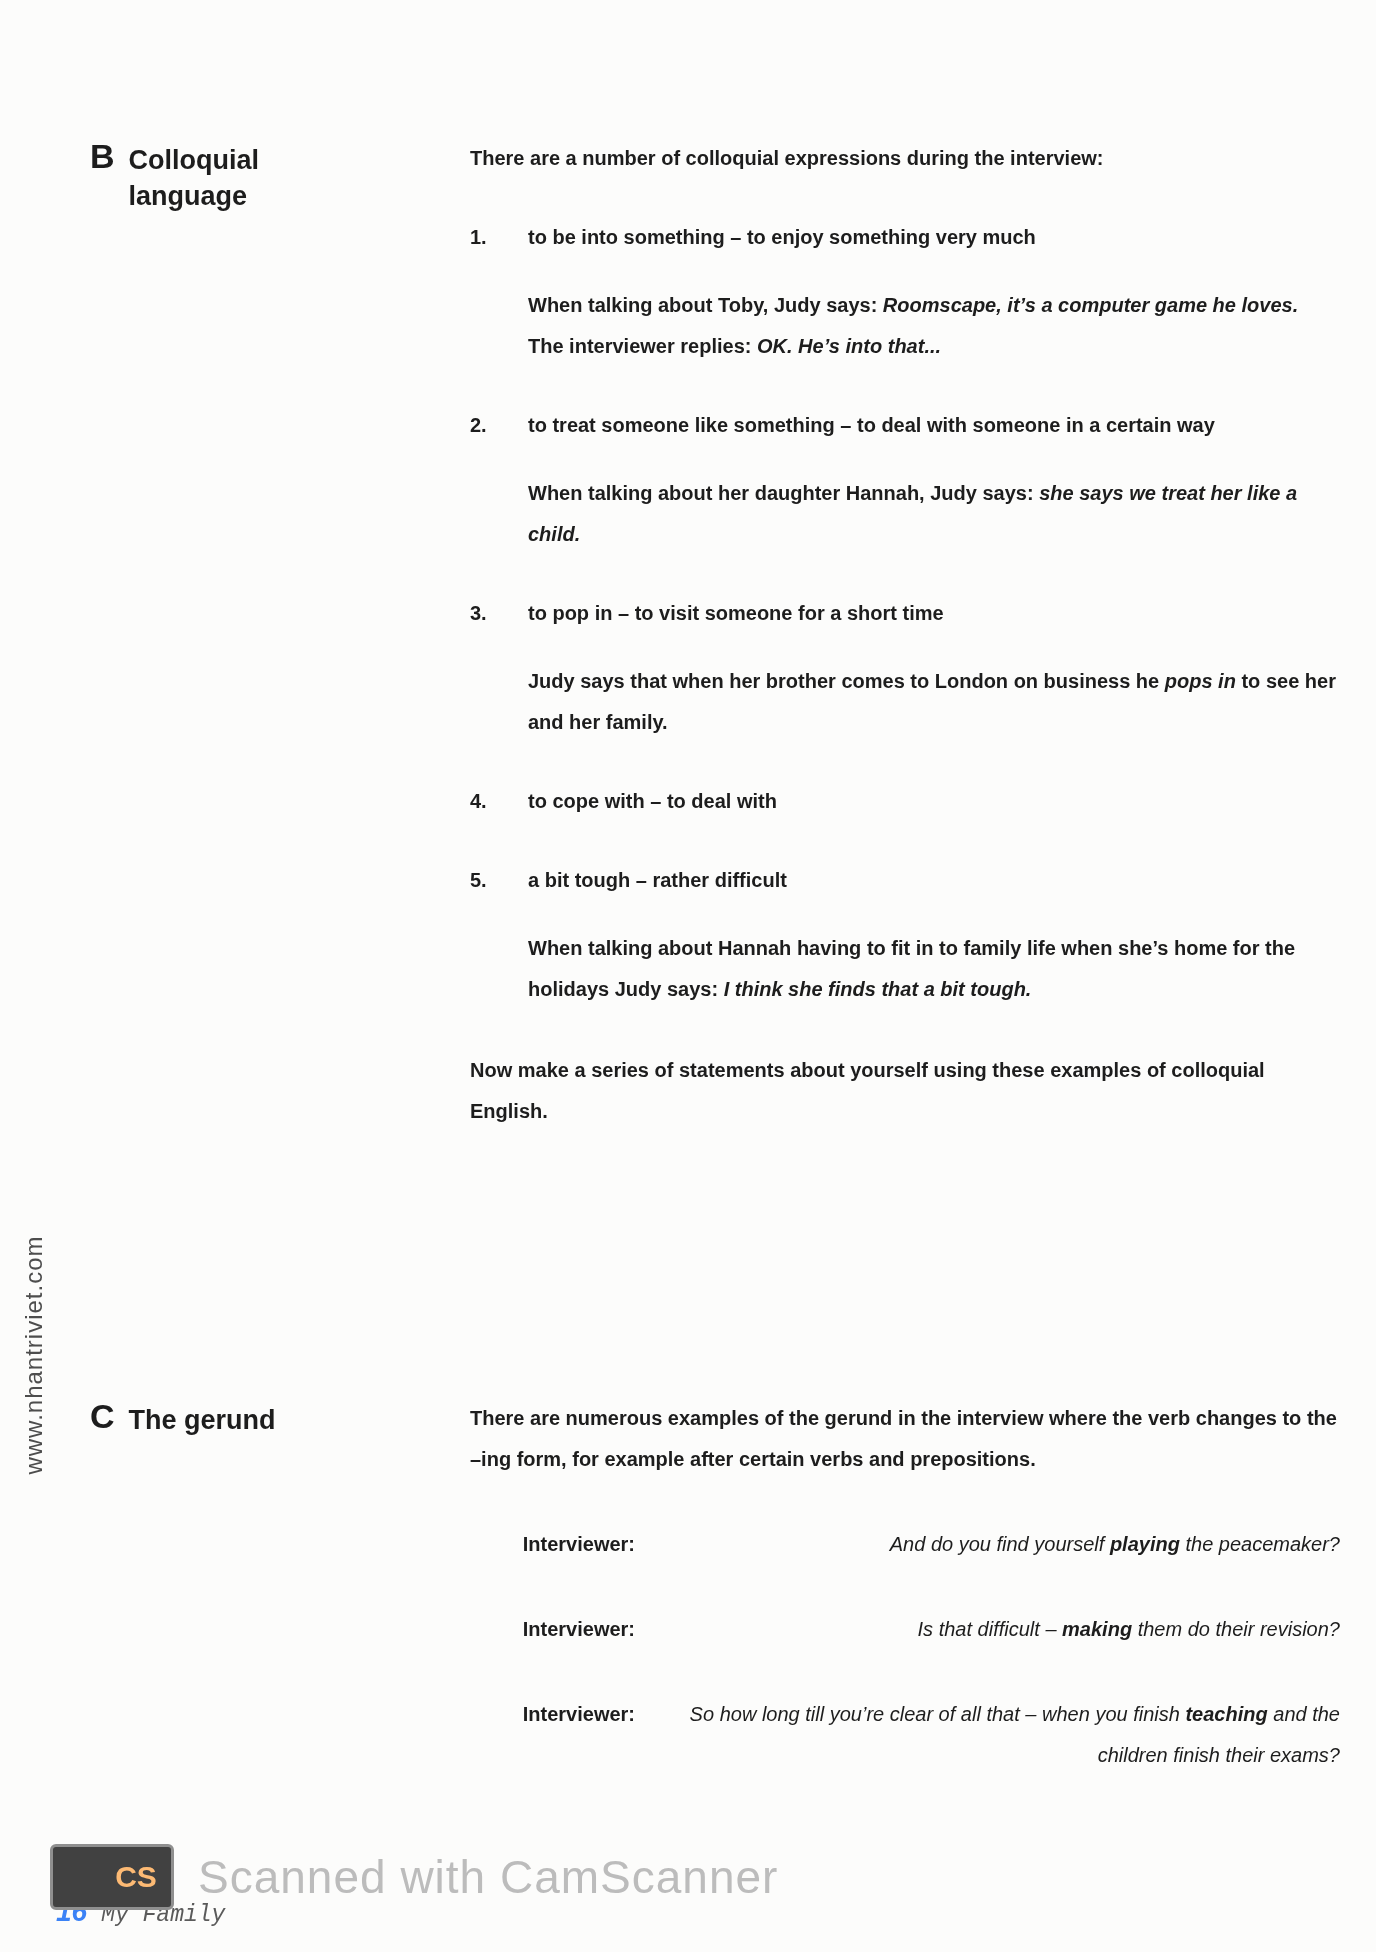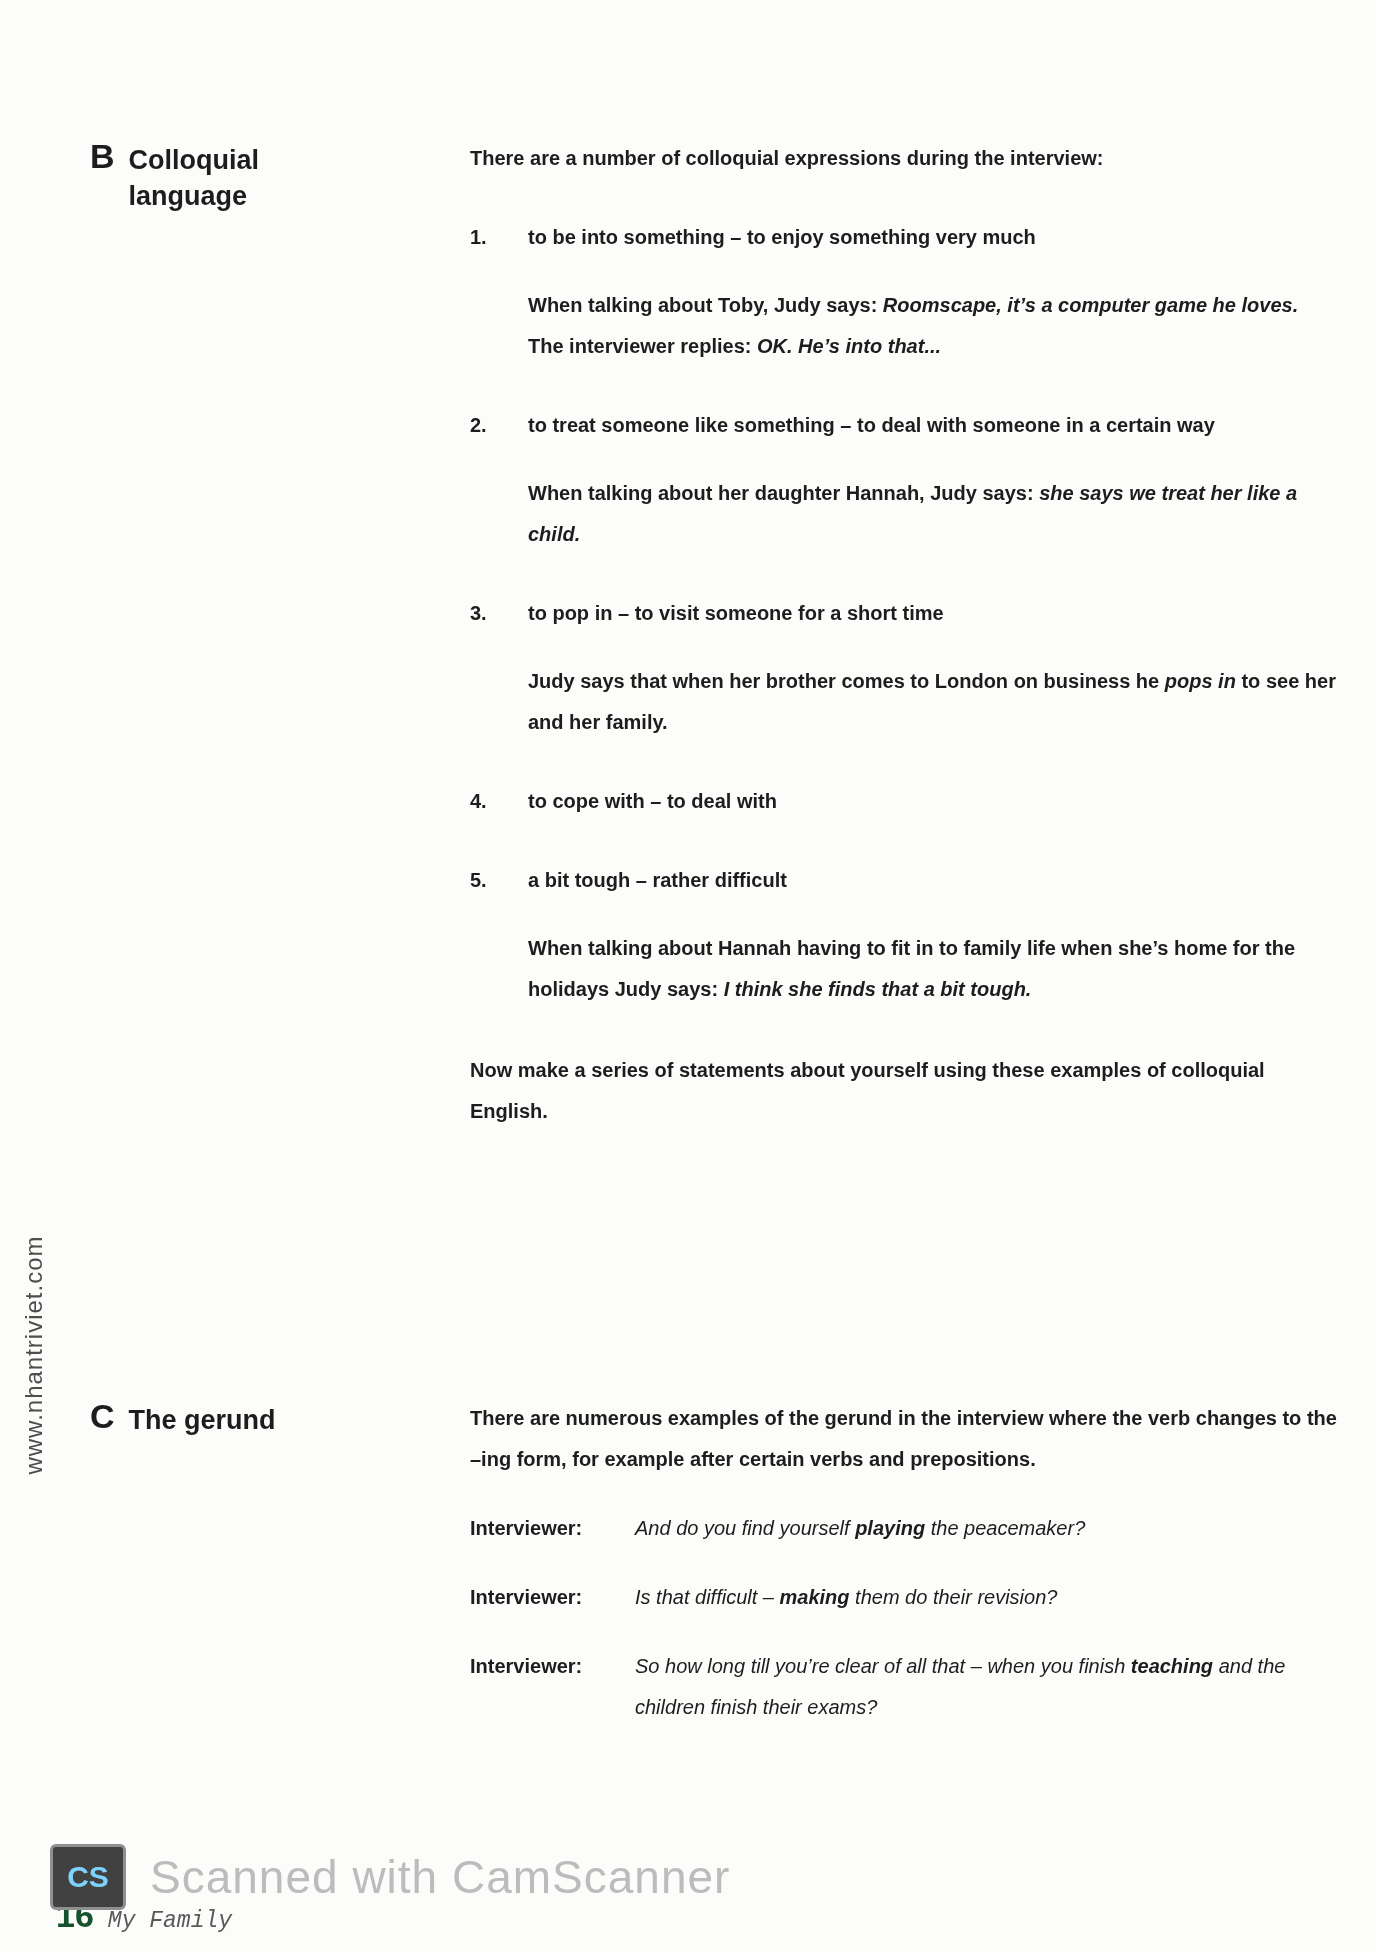--- a/index.html
+++ b/index.html
@@ -65,66 +65,67 @@
 
   .item { display: flex; margin-top: 38px; }
   .num { width: 58px; flex-shrink: 0; }
   .item-body { flex: 1; }
   .example { margin-top: 27px; }
   .it { font-style: italic; }
 
   .outro { margin-top: 40px; }
 
   
-  .dialogue-line { display: flex; margin-top: 28px; }
+  .dialogue-line { display: flex; margin-top: 44px; text-align: right; }
   .speaker { width: 165px; flex-shrink: 0; font-weight: bold; }
   .speech { flex: 1; font-style: italic; font-weight: normal; }
   .speech .g { font-weight: bold; }
 
   
   #footer {
     position: absolute;
     left: 50px;
     top: 1844px;
     display: flex;
     align-items: center;
     z-index: 2;
   }
   .cs-logo {
     width: 70px;
     height: 60px;
     background: #414141;
     border: 3px solid #8f8f8f;
     border-radius: 6px;
-    color: #7dd3fc;
+    color: #fdba74;
     font-size: 30px;
     font-weight: bold;
     display: flex;
     align-items: center;
     justify-content: center;
     flex-shrink: 0;
+    padding-left: 48px;
   }
   .scan-text {
     margin-left: 24px;
     color: #bcbcbc;
     font-size: 46px;
     letter-spacing: 1px;
     white-space: nowrap;
   }
 
   #page-id {
     position: absolute;
     left: 56px;
     top: 1896px;
     display: flex;
     align-items: baseline;
     gap: 14px;
     z-index: 1;
   }
-  .page-num { font-size: 34px; font-weight: bold; color: #14532d; }
+  .page-num { font-size: 28px; font-weight: bold; color: #3b82f6; font-style: italic; }
   .book-label { font-size: 23px; font-style: italic; color: #5a5a5a; font-family: Liberation Mono, monospace; }
 </style>
 </head>
 <body>
 
 <main>
 
   <div class="watermark">www.nhantriviet.com</div>
 
   <section class="section" id="section-b">

